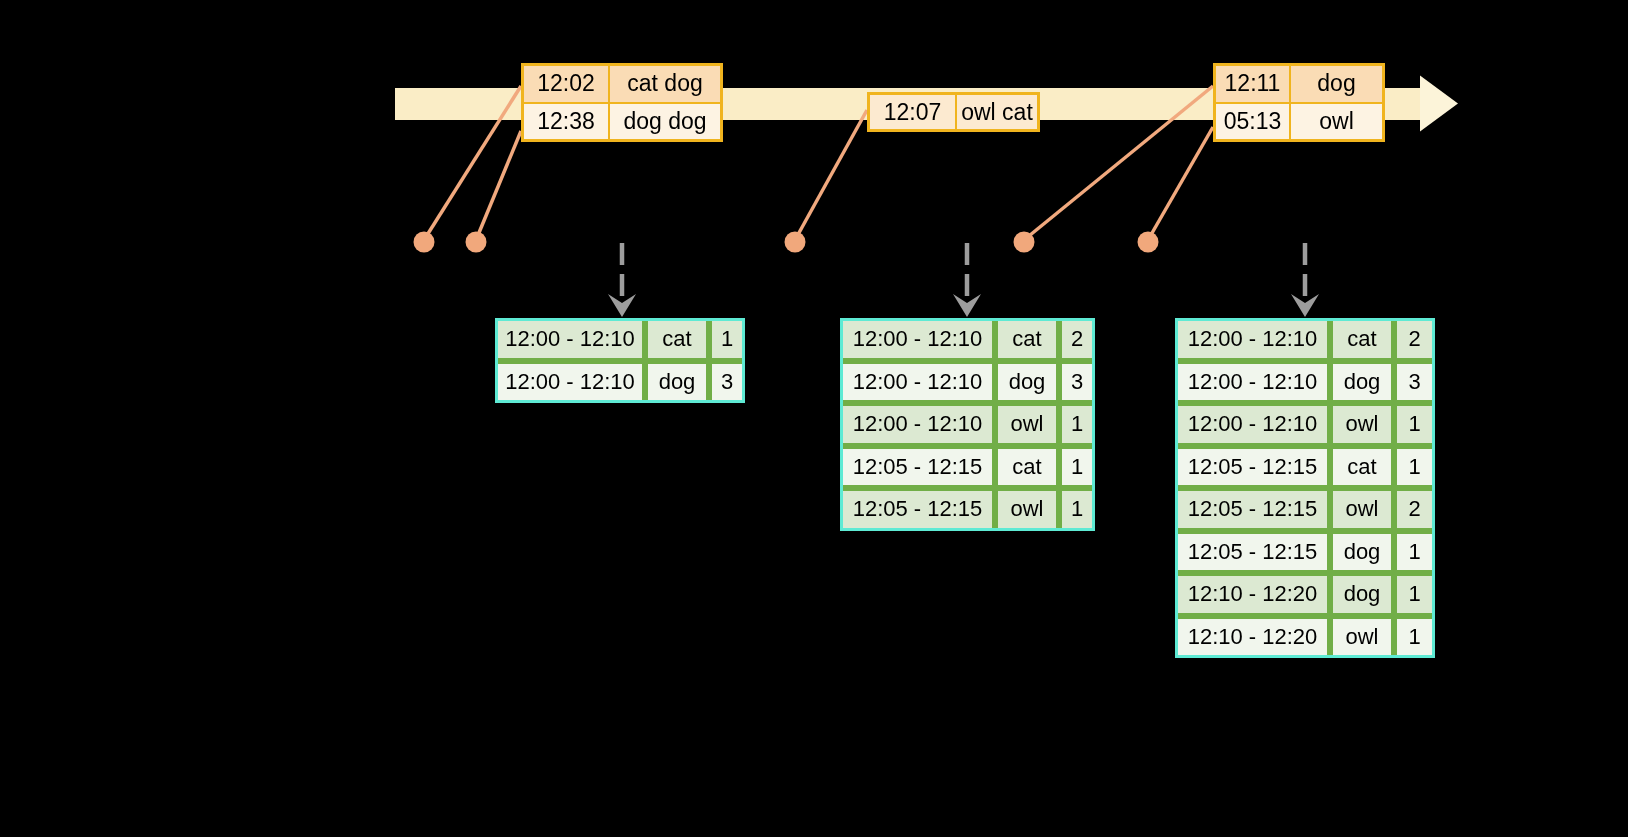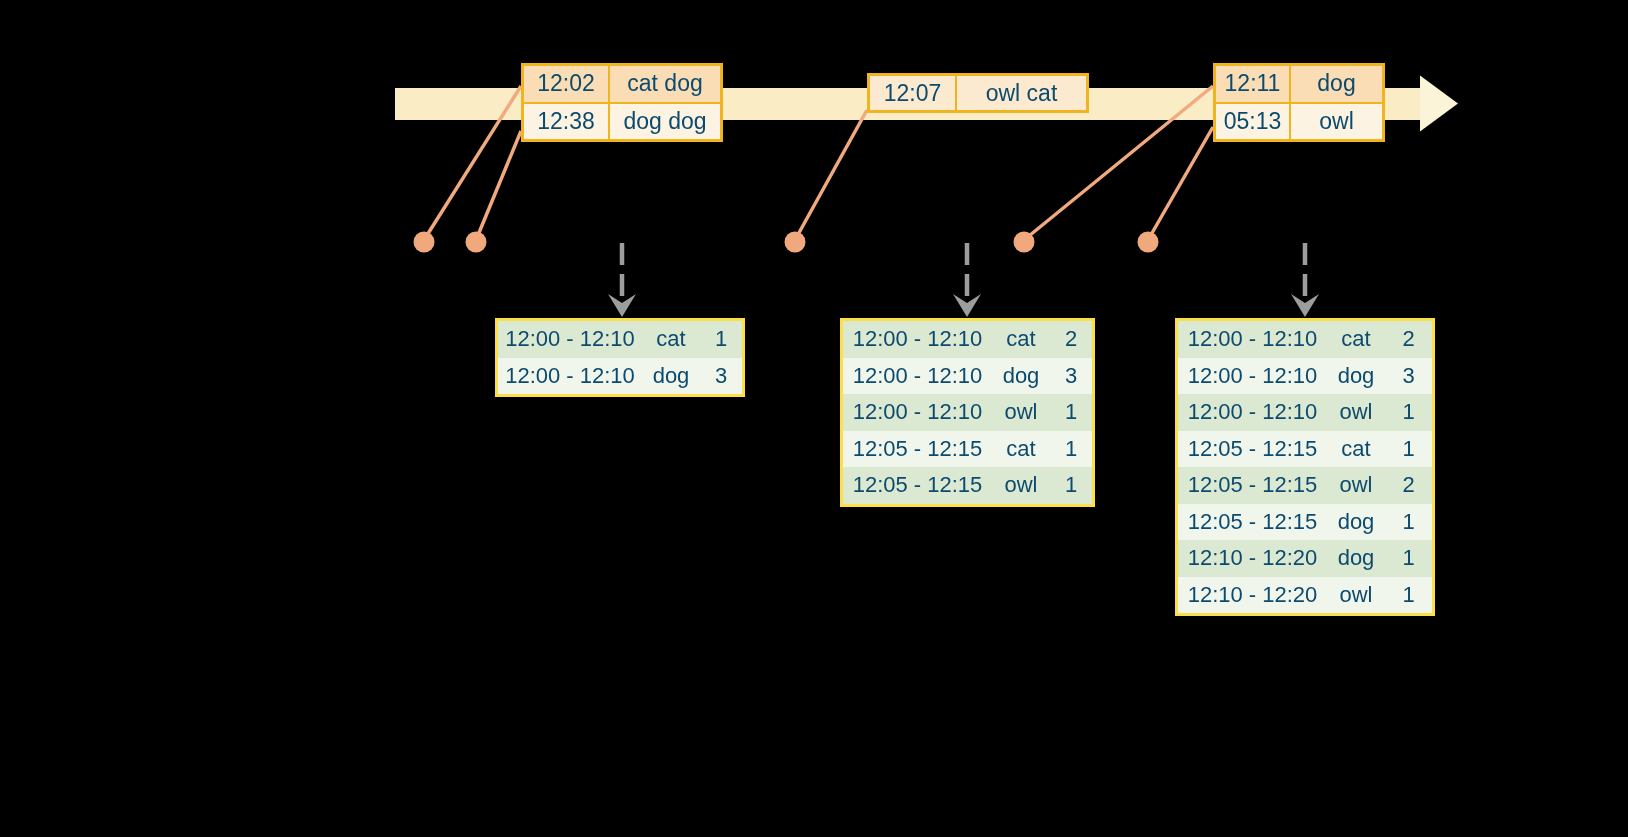--- a/index.html
+++ b/index.html
@@ -1,26 +1,26 @@
 <!DOCTYPE html>
 <html><head>
 <meta charset="utf-8">
 <style>
   html,body{margin:0;padding:0;background:#000;}
   .stage{position:relative;width:1628px;height:837px;background:#000;overflow:hidden;
-         font-family:"Liberation Sans", sans-serif;color:#0c4a6e;}
+         font-family:"Liberation Sans", sans-serif;color:#000000;}
   .overlay{position:absolute;left:0;top:0;width:1628px;height:837px;}
   
   .et{position:absolute;display:grid;gap:2px;background:#F0B41E;border:3px solid #F0B41E;box-sizing:border-box;}
   .et .c{display:flex;align-items:center;justify-content:center;font-size:23px;line-height:1;}
   .bg-d{background:#FADCB5;}
   .bg-l{background:#FDF3E3;}
   .bg-m{background:#FCEAD0;}
   
-  .rt{position:absolute;display:grid;gap:0;background:#71AE47;border:3px solid #fde047;box-sizing:border-box;}
+  .rt{position:absolute;display:grid;gap:6px;background:#71AE47;border:3px solid #5eead4;box-sizing:border-box;}
   .rt .c{display:flex;align-items:center;justify-content:center;font-size:22px;line-height:1;}
   .g-d{background:#DCE9D2;}
   .g-l{background:#F1F6ED;}
 </style>
 </head>
 <body>
 
 <div class="stage">
 
   <svg class="overlay" viewBox="0 0 1628 837">
@@ -54,21 +54,21 @@
     </g>
   </svg>
 
   <div class="et" style="left:521px;top:63px;width:202px;grid-template-columns:84px 1fr;grid-auto-rows:35.5px;">
     <div class="c bg-d">12:02</div>
     <div class="c bg-d">cat dog</div>
     <div class="c bg-l">12:38</div>
     <div class="c bg-l">dog dog</div>
   </div>
 
-  <div class="et" style="left:867px;top:73px;width:222px;grid-template-columns:85px 1fr;grid-auto-rows:34px;">
+  <div class="et" style="left:867px;top:92px;width:173px;grid-template-columns:85px 1fr;grid-auto-rows:34px;">
     <div class="c bg-m">12:07</div>
     <div class="c bg-m">owl cat</div>
   </div>
 
   <div class="et" style="left:1213px;top:63px;width:172px;grid-template-columns:73px 1fr;grid-auto-rows:35.5px;">
     <div class="c bg-d">12:11</div>
     <div class="c bg-d">dog</div>
     <div class="c bg-l">05:13</div>
     <div class="c bg-l">owl</div>
   </div>

